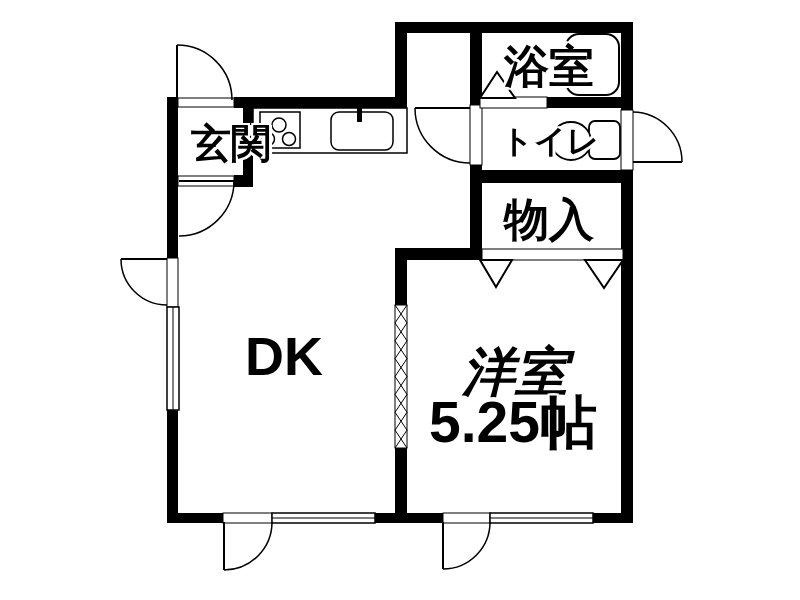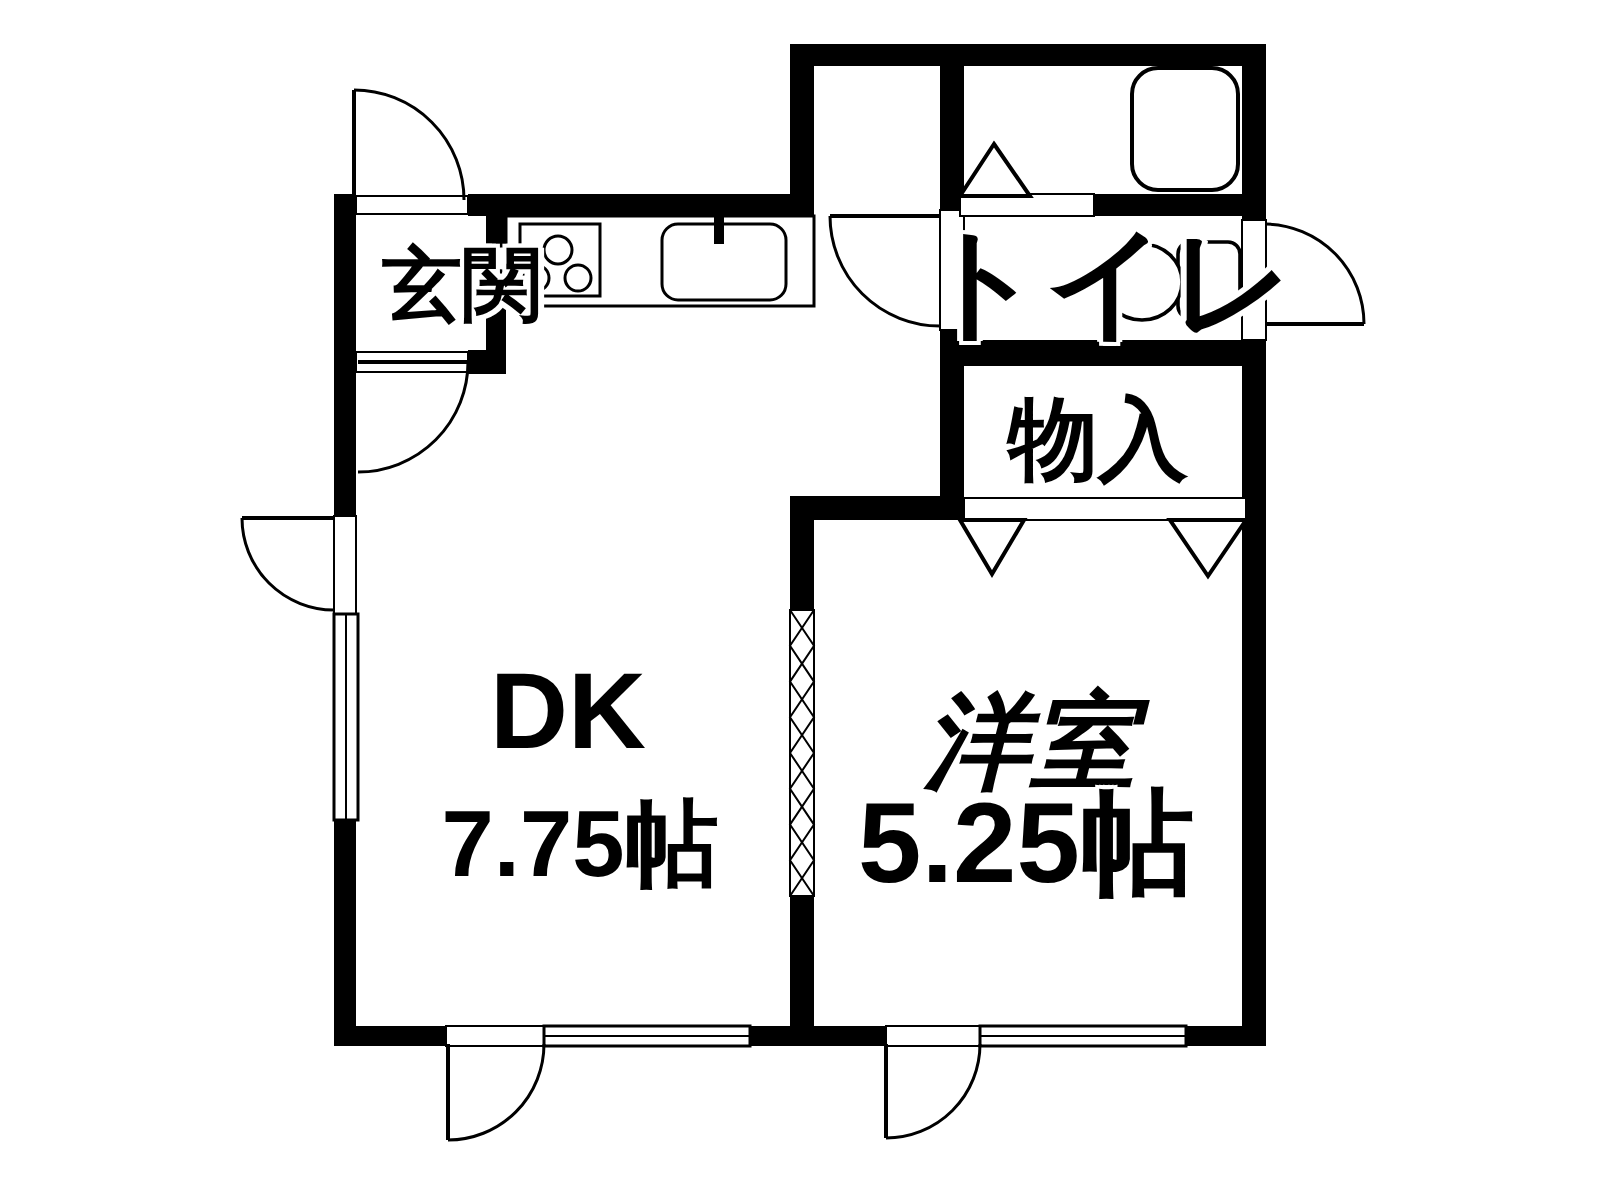--- a/index.html
+++ b/index.html
@@ -18,21 +18,21 @@
     font-weight: bold;
     color: #000;
     white-space: nowrap;
     text-shadow:
       -2px -2px 0 #fff, 2px -2px 0 #fff, -2px 2px 0 #fff, 2px 2px 0 #fff,
       0 -2px 0 #fff, 0 2px 0 #fff, -2px 0 0 #fff, 2px 0 0 #fff,
       -3px 0 0 #fff, 3px 0 0 #fff;
   }
   .lbl-genkan   { left: 151px; top: 120px; width: 120px; font-size: 40px; line-height: 46px; text-align: right; }
   .lbl-bath     { left: 469px; top:  42px; width: 160px; font-size: 45px; line-height: 50px; }
-  .lbl-toilet   { left: 460px; top: 116px; width: 180px; font-size: 61px; line-height: 50px; text-align: right; }
+  .lbl-toilet   { left: 460px; top: 116px; width: 180px; font-size: 32px; line-height: 50px; }
   .lbl-storage  { left: 469px; top: 195px; width: 160px; font-size: 45px; line-height: 50px; }
   .lbl-dk       { left: 204px; top: 328px; width: 160px; font-size: 54px; line-height: 56px; }
   .lbl-dk-size  { left: 170px; top: 396px; width: 240px; font-size: 47px; line-height: 52px; }
   .lbl-yo       { left: 435px; top: 344px; width: 160px; font-size: 53px; line-height: 56px; font-style: italic; }
   .lbl-yo-size  { left: 393px; top: 396px; width: 240px; font-size: 57px; line-height: 52px; }
 </style>
 </head>
 <body>
 
 <div class="plan">
@@ -138,19 +138,19 @@
     </g>
 
     <g fill="#ffffff" stroke="#000000">
       <rect x="395" y="305" width="12" height="143" stroke-width="1"></rect>
       <path d="M 395 305 L 407 322.9 L 395 340.8 L 407 358.6 L 395 376.5 L 407 394.4 L 395 412.3 L 407 430.1 L 395 448" fill="none" stroke-width="1"></path>
       <path d="M 407 305 L 395 322.9 L 407 340.8 L 395 358.6 L 407 376.5 L 395 394.4 L 407 412.3 L 395 430.1 L 407 448" fill="none" stroke-width="1"></path>
     </g>
   </svg>
 
   <div class="room-label lbl-genkan">玄関</div>
+  <div class="room-label lbl-bath">浴室</div>
   <div class="room-label lbl-toilet">トイレ</div>
   <div class="room-label lbl-dk">DK</div>
   <div class="room-label lbl-storage">物入</div>
-  <div class="room-label lbl-dk-size">7.75帖</div>
   <div class="room-label lbl-yo">洋室</div>
   <div class="room-label lbl-yo-size">5.25帖</div>
 </div>
 
 </body></html>

